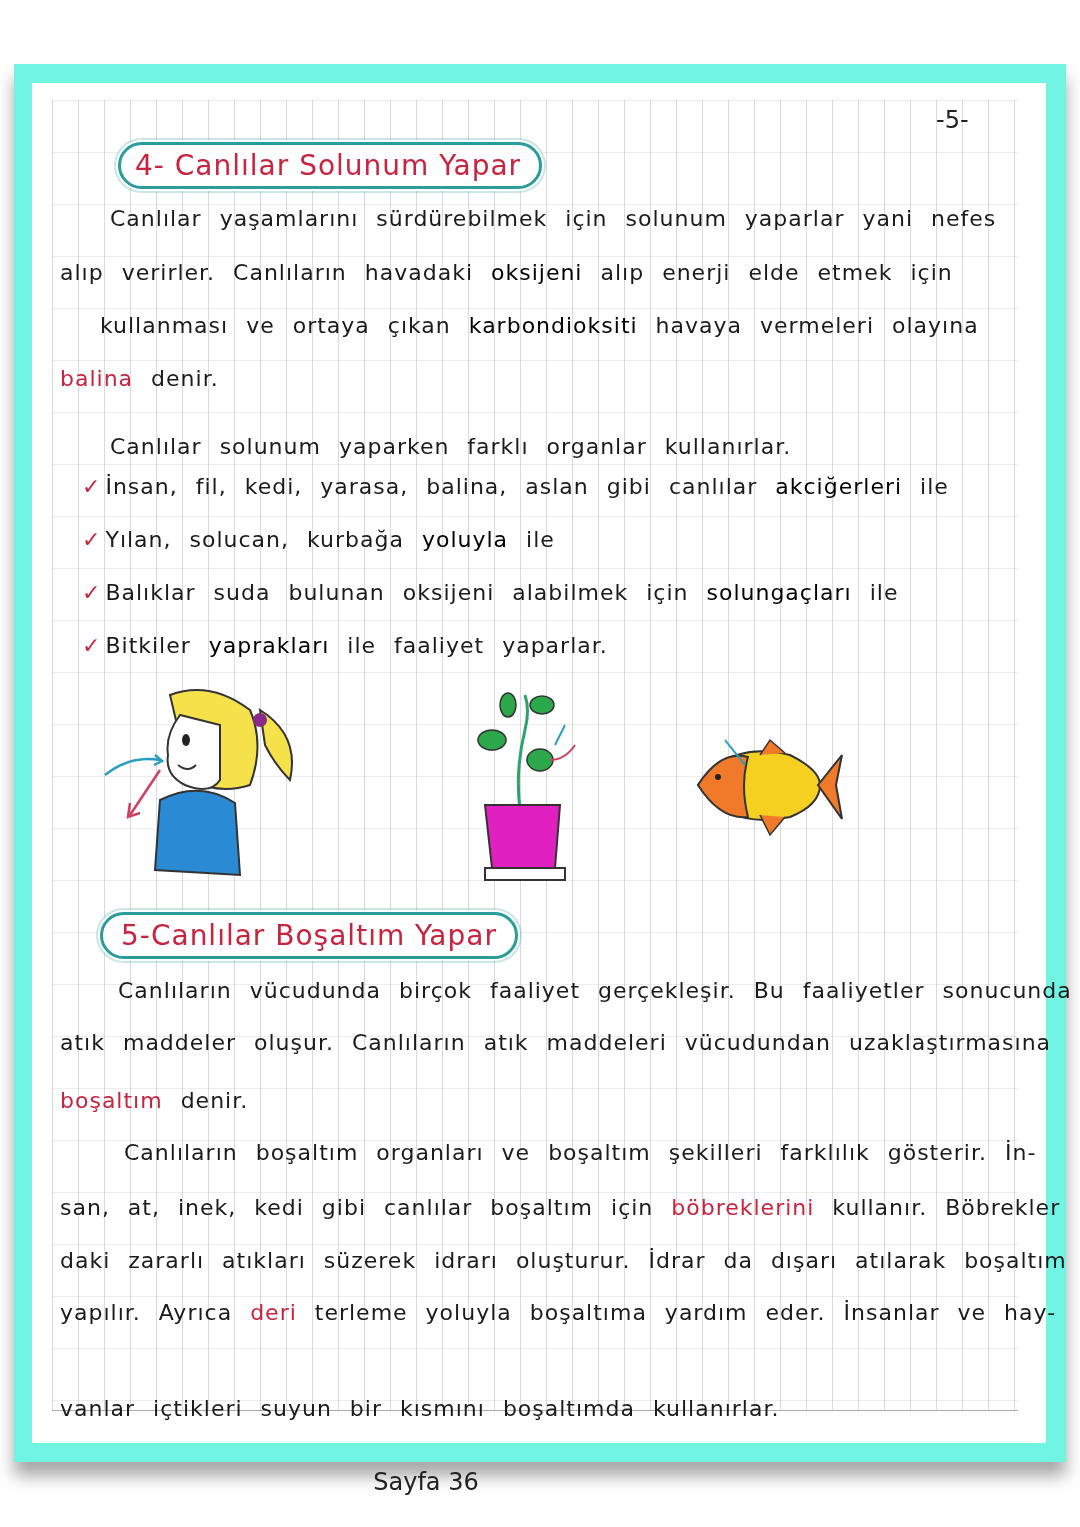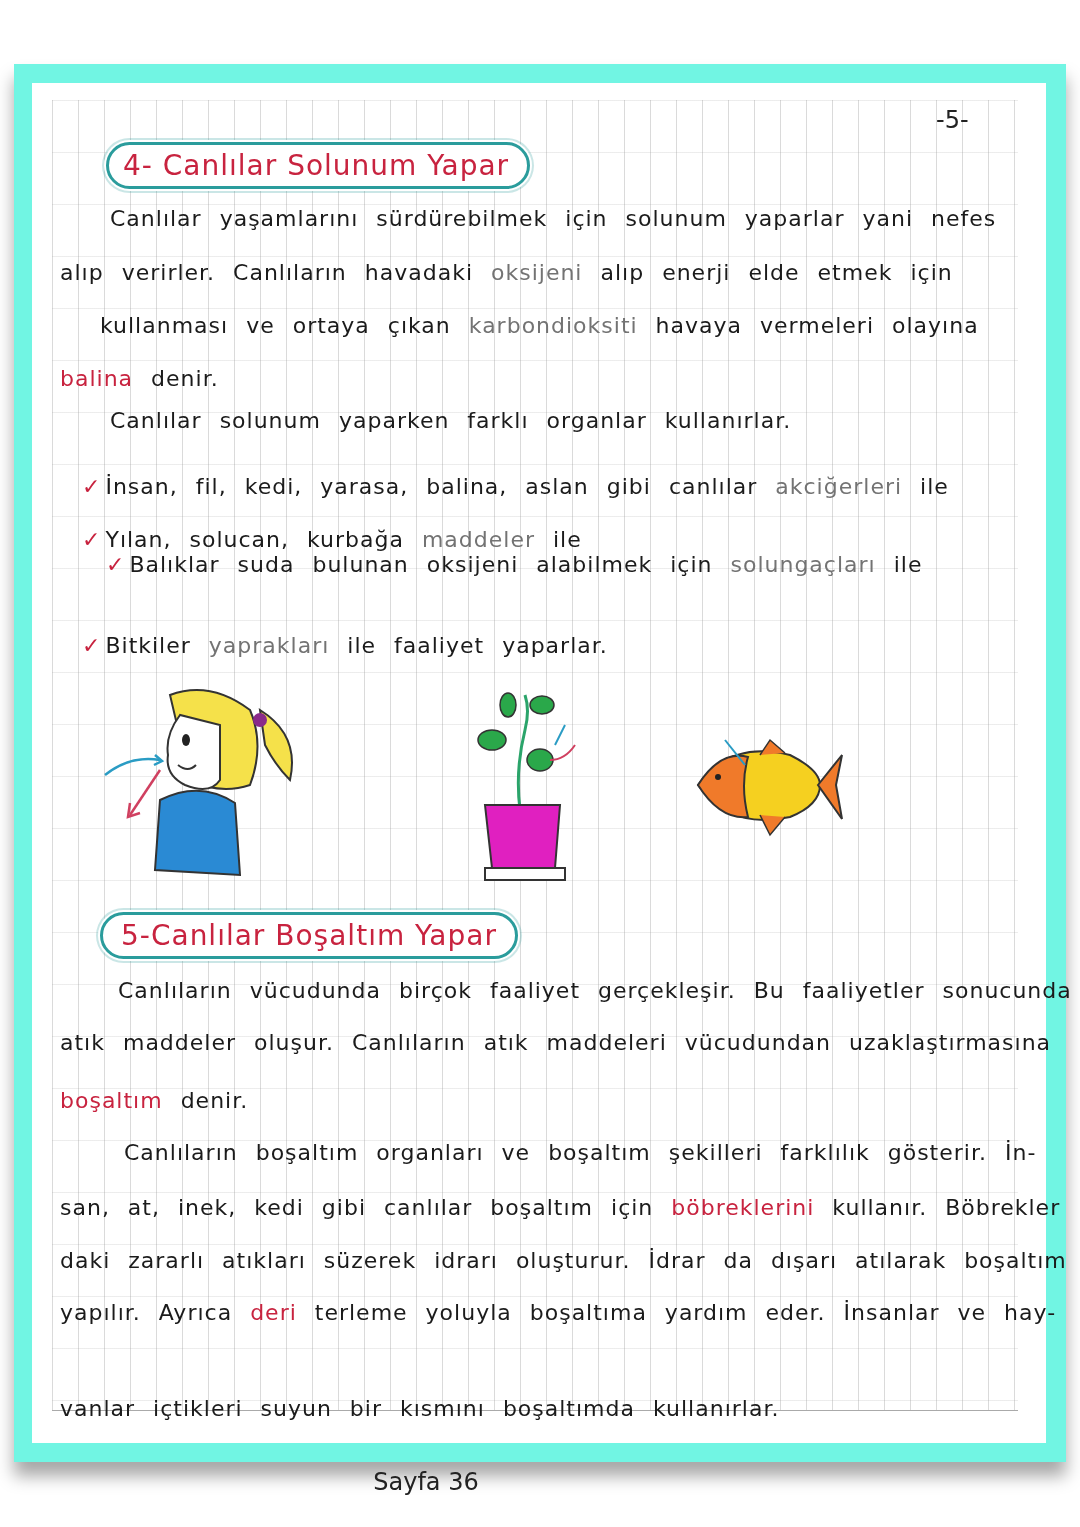--- a/index.html
+++ b/index.html
@@ -30,63 +30,63 @@
     position:absolute; border:3px solid #2a9c9c; border-radius:30px;
     padding:4px 18px; font-size:28px; color:#c8233f; background:#fff;
     box-shadow: 0 0 0 2px #fff, 0 0 0 4px rgba(42,156,156,0.25);
     letter-spacing:1px;
   }
   .line {
     position:absolute; left:60px; font-size:22px; white-space:nowrap; color:#1b1b1b;
     letter-spacing:1px; word-spacing:10px;
   }
   .indent { left:110px; }
-  .green { color:#737373; }
+  .green { color:#000000; }
   .red { color:#c8233f; }
   .check { color:#c8233f; margin-right:4px; }
   .illus { position:absolute; }
   .footer {
     position:absolute; left:0; width:852px; top:1468px; text-align:center;
     font-size:24px; color:#222;
   }
 </style>
 </head>
 <body>
 
 <div class="frame"></div>
 <div class="paper"></div>
 <div class="grid"></div>
 
 <div class="page-num">-5-</div>
 
-<div class="heading" style="left:106px; top:142px;padding-left:14px;">4- Canlılar Solunum Yapar</div>
+<div class="heading" style="left:118px; top:142px;padding-left:14px;">4- Canlılar Solunum Yapar</div>
 
 <div class="line indent" style="top:206px;">
   <span>Canlılar yaşamlarını sürdürebilmek için solunum yaparlar yani nefes</span>
 </div>
 <div class="line" style="top:260px;">
   <span>alıp verirler. Canlıların havadaki </span><span class="green">oksijeni</span><span> alıp enerji elde etmek için</span>
 </div>
 <div class="line" style="top:313px;margin-left:40px;">
   <span>kullanması ve ortaya çıkan </span><span class="green">karbondioksiti</span><span> havaya vermeleri olayına</span>
 </div>
 <div class="line" style="top:366px;">
   <span class="red">balina</span><span> denir.</span>
 </div>
-<div class="line indent" style="top:408px;">
+<div class="line indent" style="top:434px;">
   <span>Canlılar solunum yaparken farklı organlar kullanırlar.</span>
 </div>
 
 <div class="line" style="top:474px; left:82px;">
   <span class="check">✓</span><span>İnsan, fil, kedi, yarasa, balina, aslan gibi canlılar </span><span class="green">akciğerleri</span><span> ile</span>
 </div>
 <div class="line" style="top:527px; left:82px;">
-  <span class="check">✓</span><span>Yılan, solucan, kurbağa </span><span class="green">maddeler</span><span> ile</span>
+  <span class="check">✓</span><span>Yılan, solucan, kurbağa </span><span class="green">yoluyla</span><span> ile</span>
 </div>
-<div class="line" style="top:552px; left:82px;margin-left:24px;">
+<div class="line" style="top:580px; left:82px;">
   <span class="check">✓</span><span>Balıklar suda bulunan oksijeni alabilmek için </span><span class="green">solungaçları</span><span> ile</span>
 </div>
 <div class="line" style="top:633px; left:82px;">
   <span class="check">✓</span><span>Bitkiler </span><span class="green">yaprakları</span><span> ile faaliyet yaparlar.</span>
 </div>
 
 <svg class="illus" style="left:100px; top:685px;" width="200" height="205" viewBox="0 0 200 205">
   <path d="M70 10 Q110 -5 150 25 Q165 60 150 100 Q120 110 90 95 Z" fill="#f5e14a" stroke="#333" stroke-width="2"></path>
   <path d="M160 25 Q200 50 190 95 Q175 80 165 60 Z" fill="#f5e14a" stroke="#333" stroke-width="2"></path>
   <circle cx="160" cy="35" r="7" fill="#8a2a8a"></circle>

